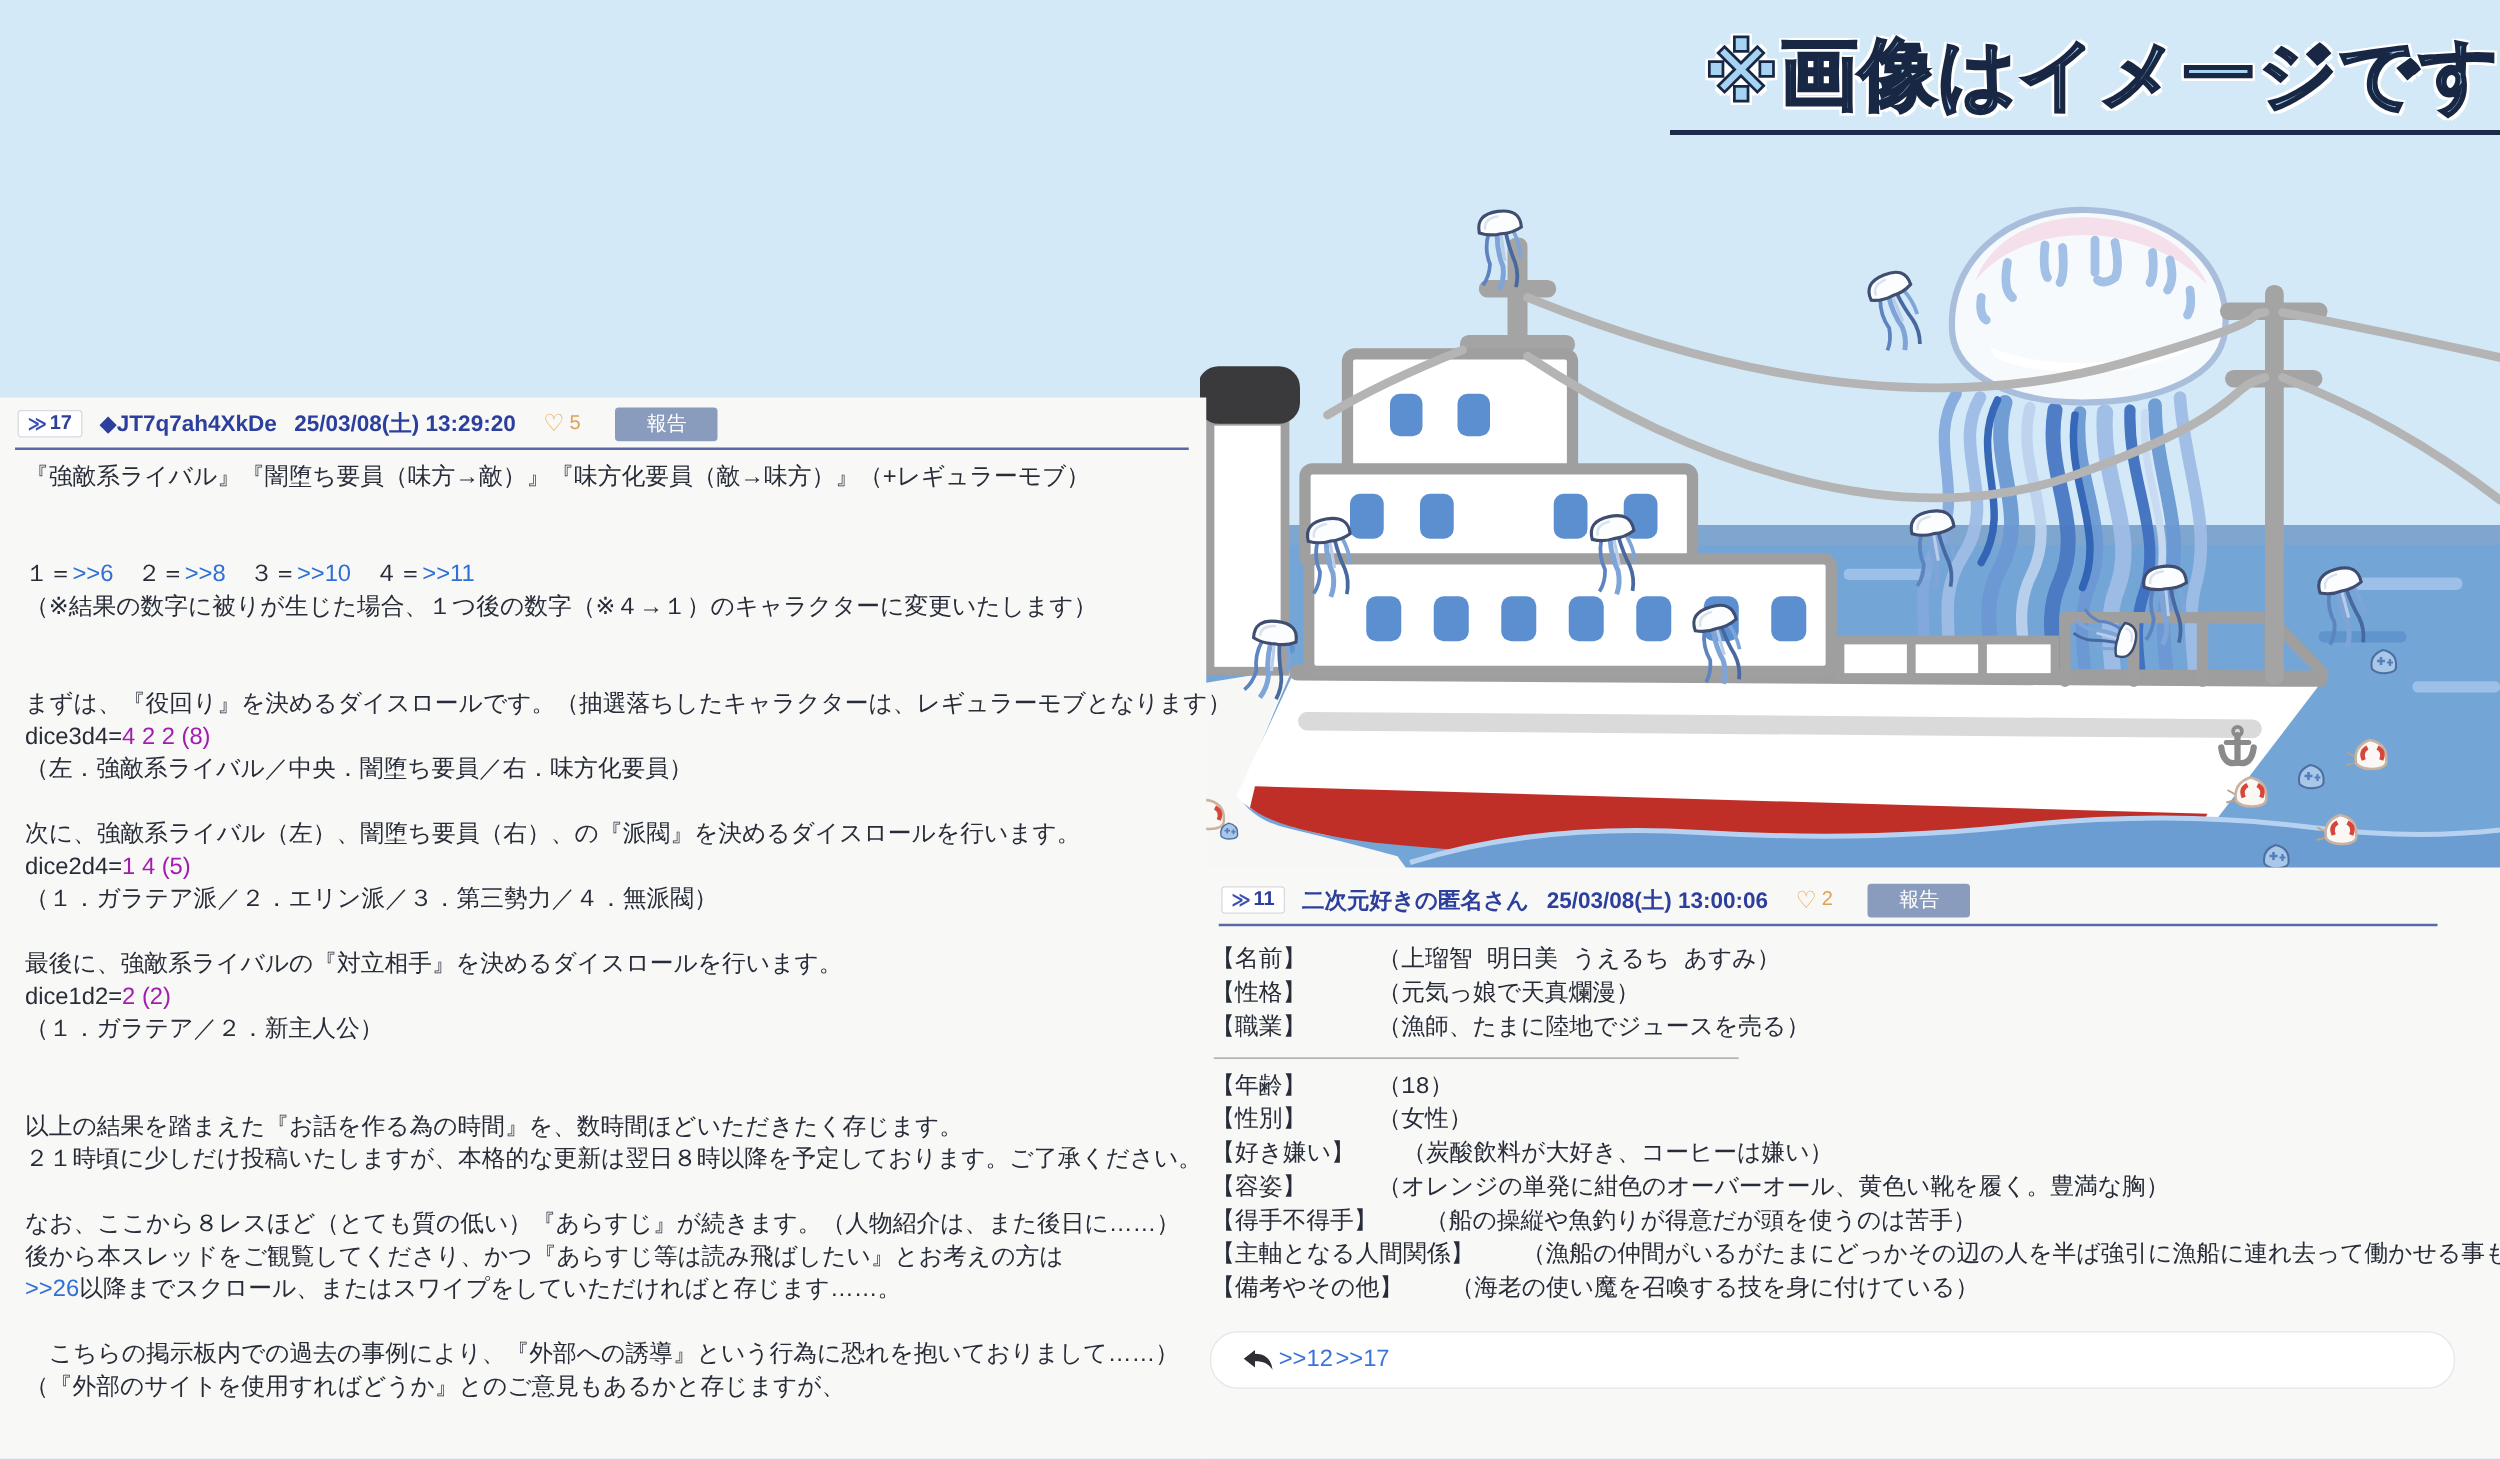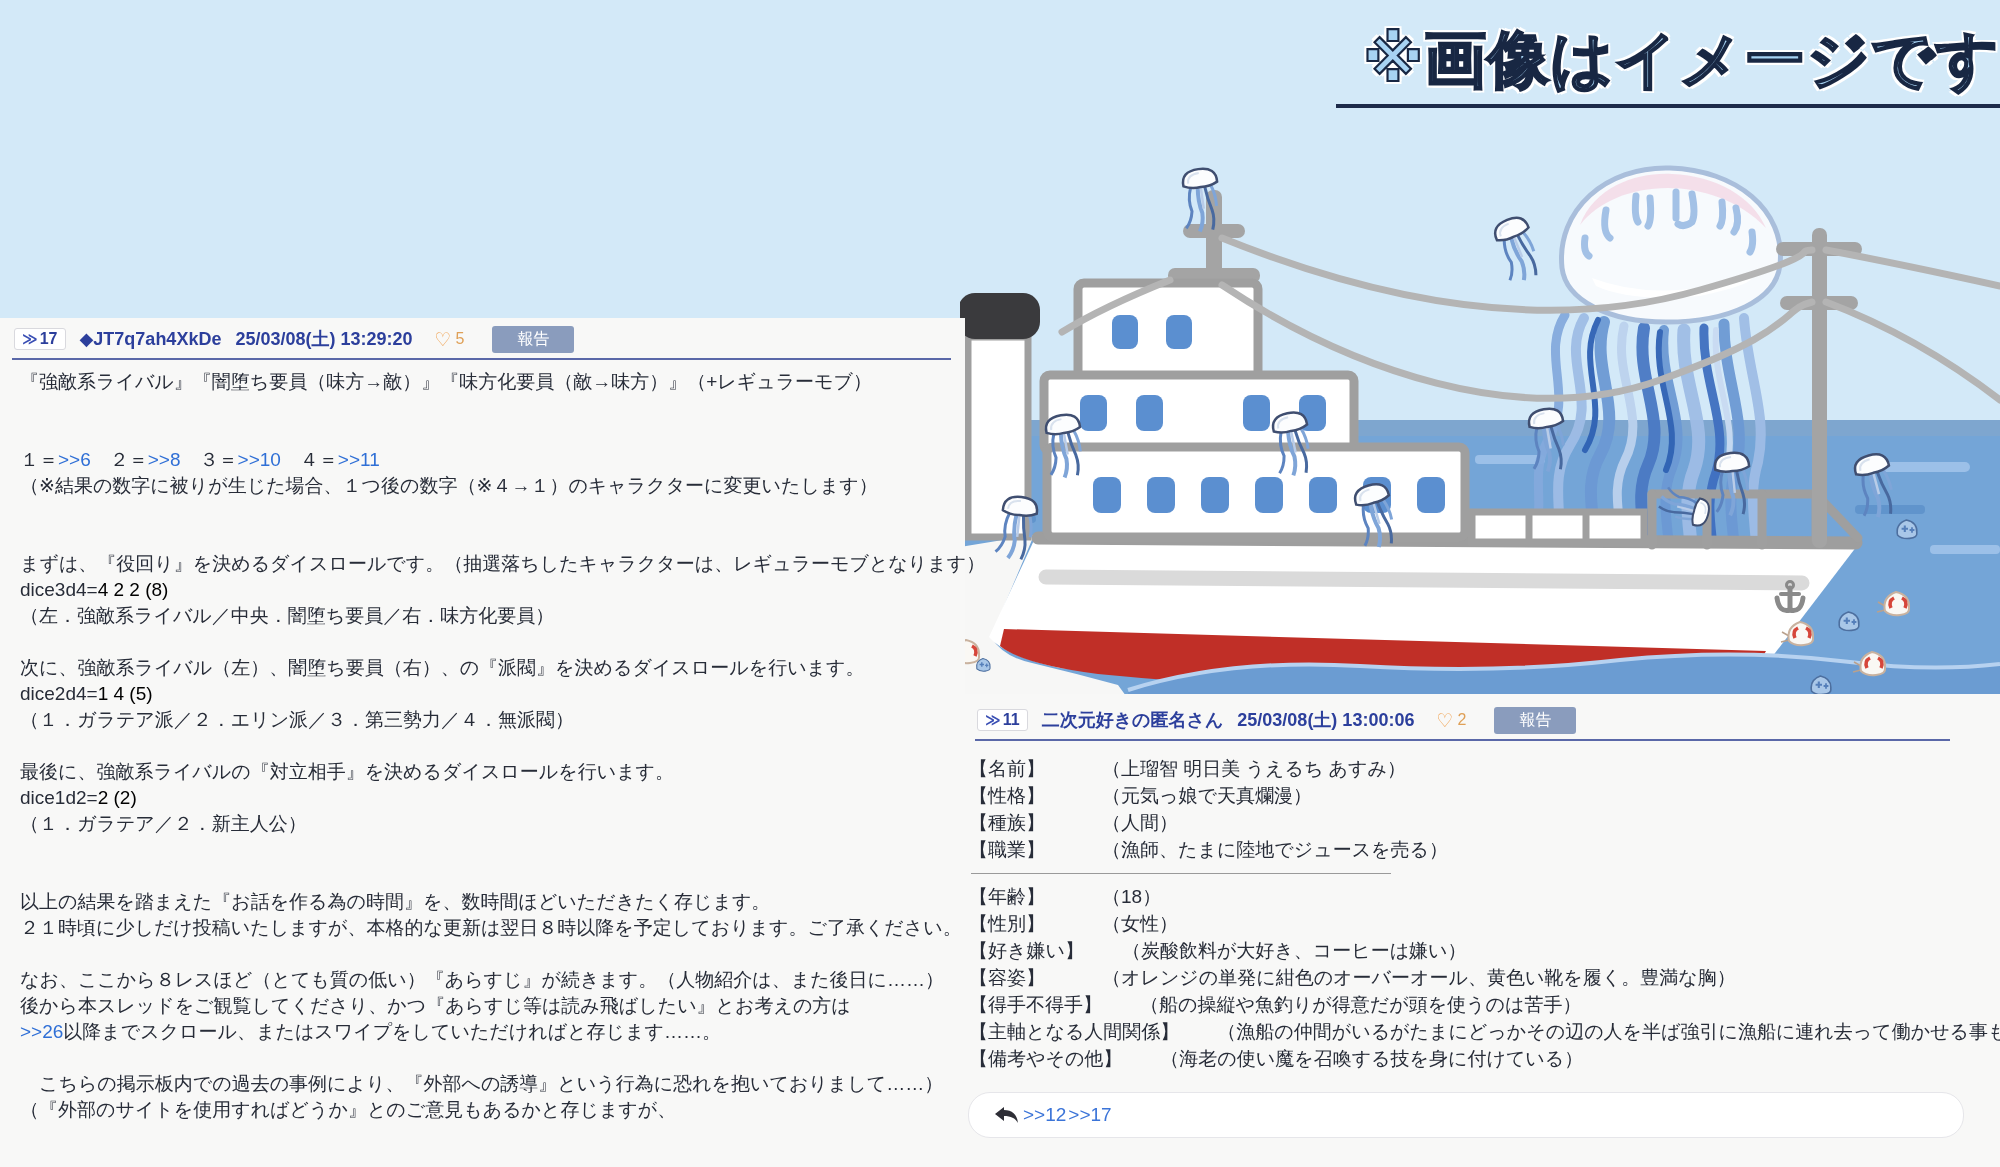--- a/index.html
+++ b/index.html
@@ -15,23 +15,23 @@
   .numbadge .gg{color:#3a4fb4;font-size:15px;}
   .pname,.pdate{font-weight:bold;color:#2c3f9c;font-size:18px;white-space:pre;}
   .likes{display:inline-flex;align-items:center;gap:4px;margin-left:8px;}
   .heart{color:#f0a455;font-size:19px;}
   .likecount{color:#dfa057;font-size:16px;}
   .report{background:#8a9cbd;color:#fff;font-size:16px;padding:3px 25px;border-radius:3px;margin-left:14px;}
   .hline{border-top:2px solid #5a68a8;margin:0 14px 0 12px;}
   .pbody{padding:9px 0 0 20px;font-size:19px;}
   .bline{height:26px;line-height:26px;white-space:pre;}
   .link{color:#2f6fd6;cursor:pointer;}
-  .red{color:#000000;}
+  .red{color:#a21caf;}
   
-  .profile{padding:14px 0 0 6px;font-size:19px;}
+  .profile{padding:14px 0 0 6px;font-size:19px;font-family:Liberation Mono, monospace;}
   .profile .bline{height:27px;line-height:27px;}
   .profhr{width:420px;border-top:1.5px solid #9a9a9a;margin:10px 0 9px 2px;}
   .replypill{display:inline-flex;align-items:center;gap:4px;margin:20px 0 0 5px;height:44px;
              padding:0 30px 0 24px;min-width:940px;border-radius:22px;background:#ffffff;border:1.5px solid #e6e6ea;}
   .replypill .rlink{color:#3b74d8;font-size:19px;margin-right:2px;cursor:pointer;}
   
   .illus{position:absolute;left:960px;top:80px;width:1040px;height:616px;z-index:1;}
   
   .imgnote{position:absolute;left:1336px;top:18px;width:664px;z-index:3;text-align:right;}
   .imgnote .txt{
@@ -280,21 +280,20 @@
       <span class="likes">
         <span class="heart">♡</span>
         <span class="likecount">2</span>
       </span>
       <span class="report">報告</span>
     </div>
     <div class="hline" style="margin-right:50px;"></div>
     <div class="profile">
         <div class="bline">【名前】　　　（上瑠智 明日美 うえるち あすみ）</div>
         <div class="bline">【性格】　　　（元気っ娘で天真爛漫）</div>
-        <div class="bline">【種族】　　　（人間）</div>
         <div class="bline">【職業】　　　（漁師、たまに陸地でジュースを売る）</div>
         <div class="profhr"></div>
         <div class="bline">【年齢】　　　（18）</div>
         <div class="bline">【性別】　　　（女性）</div>
         <div class="bline">【好き嫌い】　　（炭酸飲料が大好き、コーヒーは嫌い）</div>
         <div class="bline">【容姿】　　　（オレンジの単発に紺色のオーバーオール、黄色い靴を履く。豊満な胸）</div>
         <div class="bline">【得手不得手】　　（船の操縦や魚釣りが得意だが頭を使うのは苦手）</div>
         <div class="bline">【主軸となる人間関係】　　（漁船の仲間がいるがたまにどっかその辺の人を半ば強引に漁船に連れ去って働かせる事もある）</div>
         <div class="bline">【備考やその他】　　（海老の使い魔を召喚する技を身に付けている）</div>
       </div>

